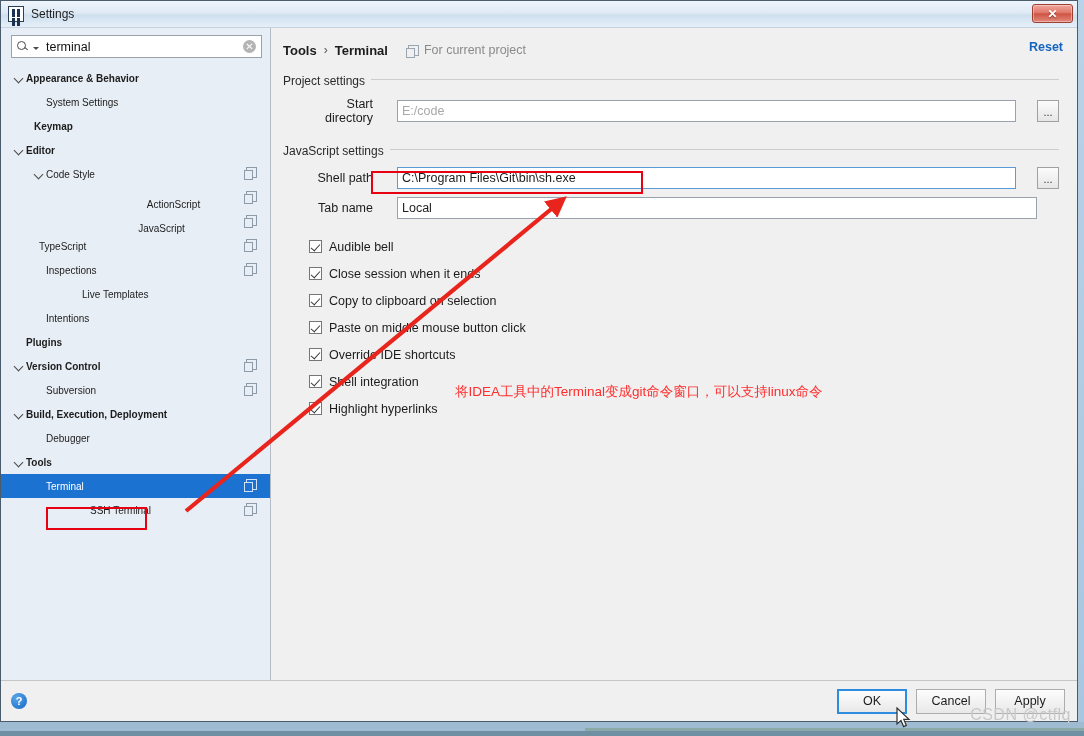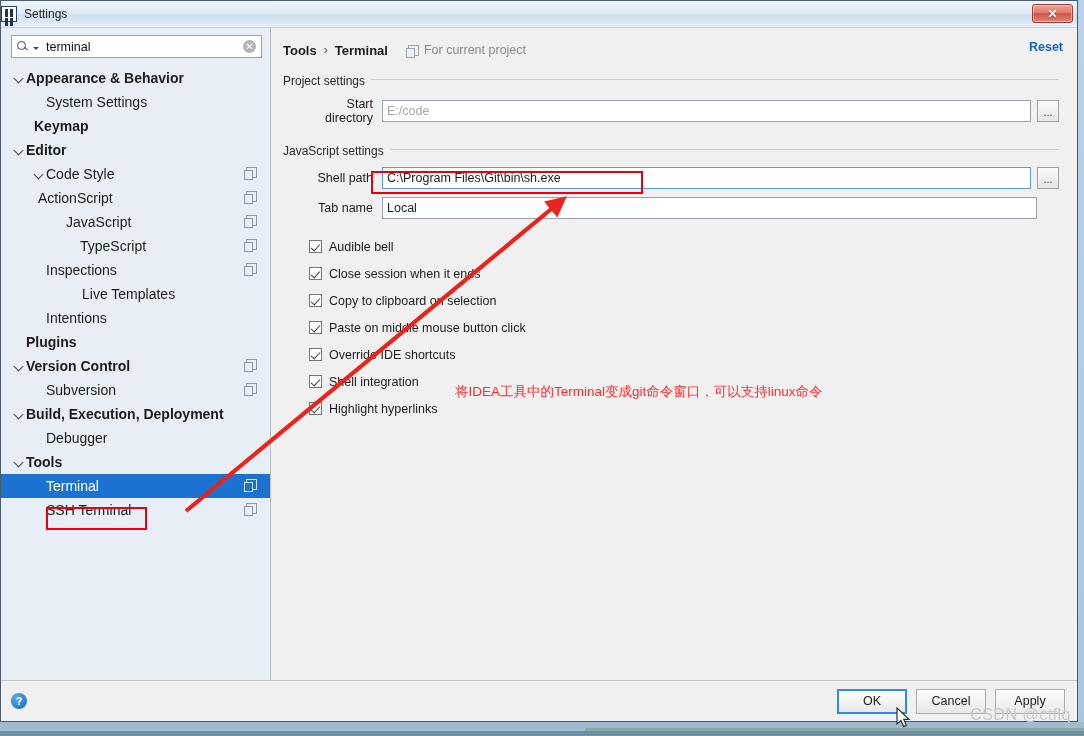--- a/index.html
+++ b/index.html
@@ -21,20 +21,21 @@
     left: 0; top: 0;
     width: 1078px; height: 722px;
     background: #f0f0f0;
     border: 1px solid #4a5b6b;
     display: flex; flex-direction: column;
   }
   .titlebar {
     height: 27px;
     background: linear-gradient(#eef5fb 0%, #dfeaf5 45%, #cfe0ef 55%, #e6eff8 100%);
     display: flex; align-items: center;
+    padding-left: 7px;
     position: relative;
     border-bottom: 1px solid #c3d3e0;
   }
   .app-icon {
     width: 16px; height: 16px;
     background: #fff;
     border: 1px solid #2b3f55;
     position: relative;
     margin-right: 7px;
     flex: 0 0 auto;
@@ -123,21 +124,21 @@
     color: #fff; font-size: 10px; line-height: 1;
     cursor: pointer; flex: 0 0 auto;
     margin-right: 2px;
   }
   .tree { flex: 1; padding-top: 2px; overflow: hidden; position: relative; }
   .tree-row {
     height: 24px;
     display: flex; align-items: center;
     position: relative;
     cursor: pointer;
-    font-size: 14px;
+    font-size: 10px;
     color: #1c1c1c;
   }
   .tree-row.selected { background: #1c72d1; color: #fff; }
   .twisty {
     width: 13px; height: 13px; flex: 0 0 auto;
     position: relative;
   }
   .twisty.open::after {
     content: "";
     position: absolute; left: 2px; top: 3px;
@@ -203,20 +204,21 @@
   }
   .group-line {
     position: absolute; left: 0; right: 0; top: 8px;
     border-top: 1px solid #cdcdcd;
     z-index: 1;
   }
   .field-row {
     display: flex; align-items: center;
     margin-top: 8px;
     padding-left: 14px;
+    gap: 15px;
   }
   .field-label {
     font-size: 12.5px; color: #1c1c1c;
     width: 76px; text-align: right; margin-right: 9px;
     flex: 0 0 auto;
   }
   .text-input {
     flex: 1; height: 22px;
     background: #fff;
     border: 1px solid #9aa3ad;
@@ -379,31 +381,31 @@
             </div>
             <div class="tree-row bold" style="padding-left: 12px;">
               <span class="twisty open"></span>
               <span class="tree-label">Editor</span>
             </div>
             <div class="tree-row" style="padding-left: 32px;">
               <span class="twisty open"></span>
               <span class="tree-label">Code Style</span>
               <span class="copy-badge"></span>
             </div>
-            <div class="tree-row" style="padding-left: 24px;">
+            <div class="tree-row" style="padding-left: 76px; flex-direction: column;">
               <span class="twisty"></span>
               <span class="tree-label">ActionScript</span>
               <span class="copy-badge"></span>
             </div>
-            <div class="tree-row" style="padding-left: 52px;">
+            <div class="tree-row" style="padding-left: 52px; flex-direction: column;">
               <span class="twisty"></span>
               <span class="tree-label">JavaScript</span>
               <span class="copy-badge"></span>
             </div>
-            <div class="tree-row" style="padding-left: 25px; margin-left: 41px;">
+            <div class="tree-row" style="padding-left: 25px;">
               <span class="twisty"></span>
               <span class="tree-label">TypeScript</span>
               <span class="copy-badge"></span>
             </div>
             <div class="tree-row" style="padding-left: 32px;">
               <span class="twisty"></span>
               <span class="tree-label">Inspections</span>
               <span class="copy-badge"></span>
             </div>
             <div class="tree-row" style="padding-left: 32px; margin-left: 36px;">
@@ -438,21 +440,21 @@
             </div>
             <div class="tree-row bold" style="padding-left: 12px;">
               <span class="twisty open"></span>
               <span class="tree-label">Tools</span>
             </div>
             <div class="tree-row selected" style="padding-left: 32px;">
               <span class="twisty"></span>
               <span class="tree-label">Terminal</span>
               <span class="copy-badge"></span>
             </div>
-            <div class="tree-row" style="padding-left: 32px;">
+            <div class="tree-row" style="padding-left: 32px; gap: 44px;">
               <span class="twisty"></span>
               <span class="tree-label">SSH Terminal</span>
               <span class="copy-badge"></span>
             </div>
           </div>
       </div>
 
       <div class="main">
 
         <div class="crumbs">

